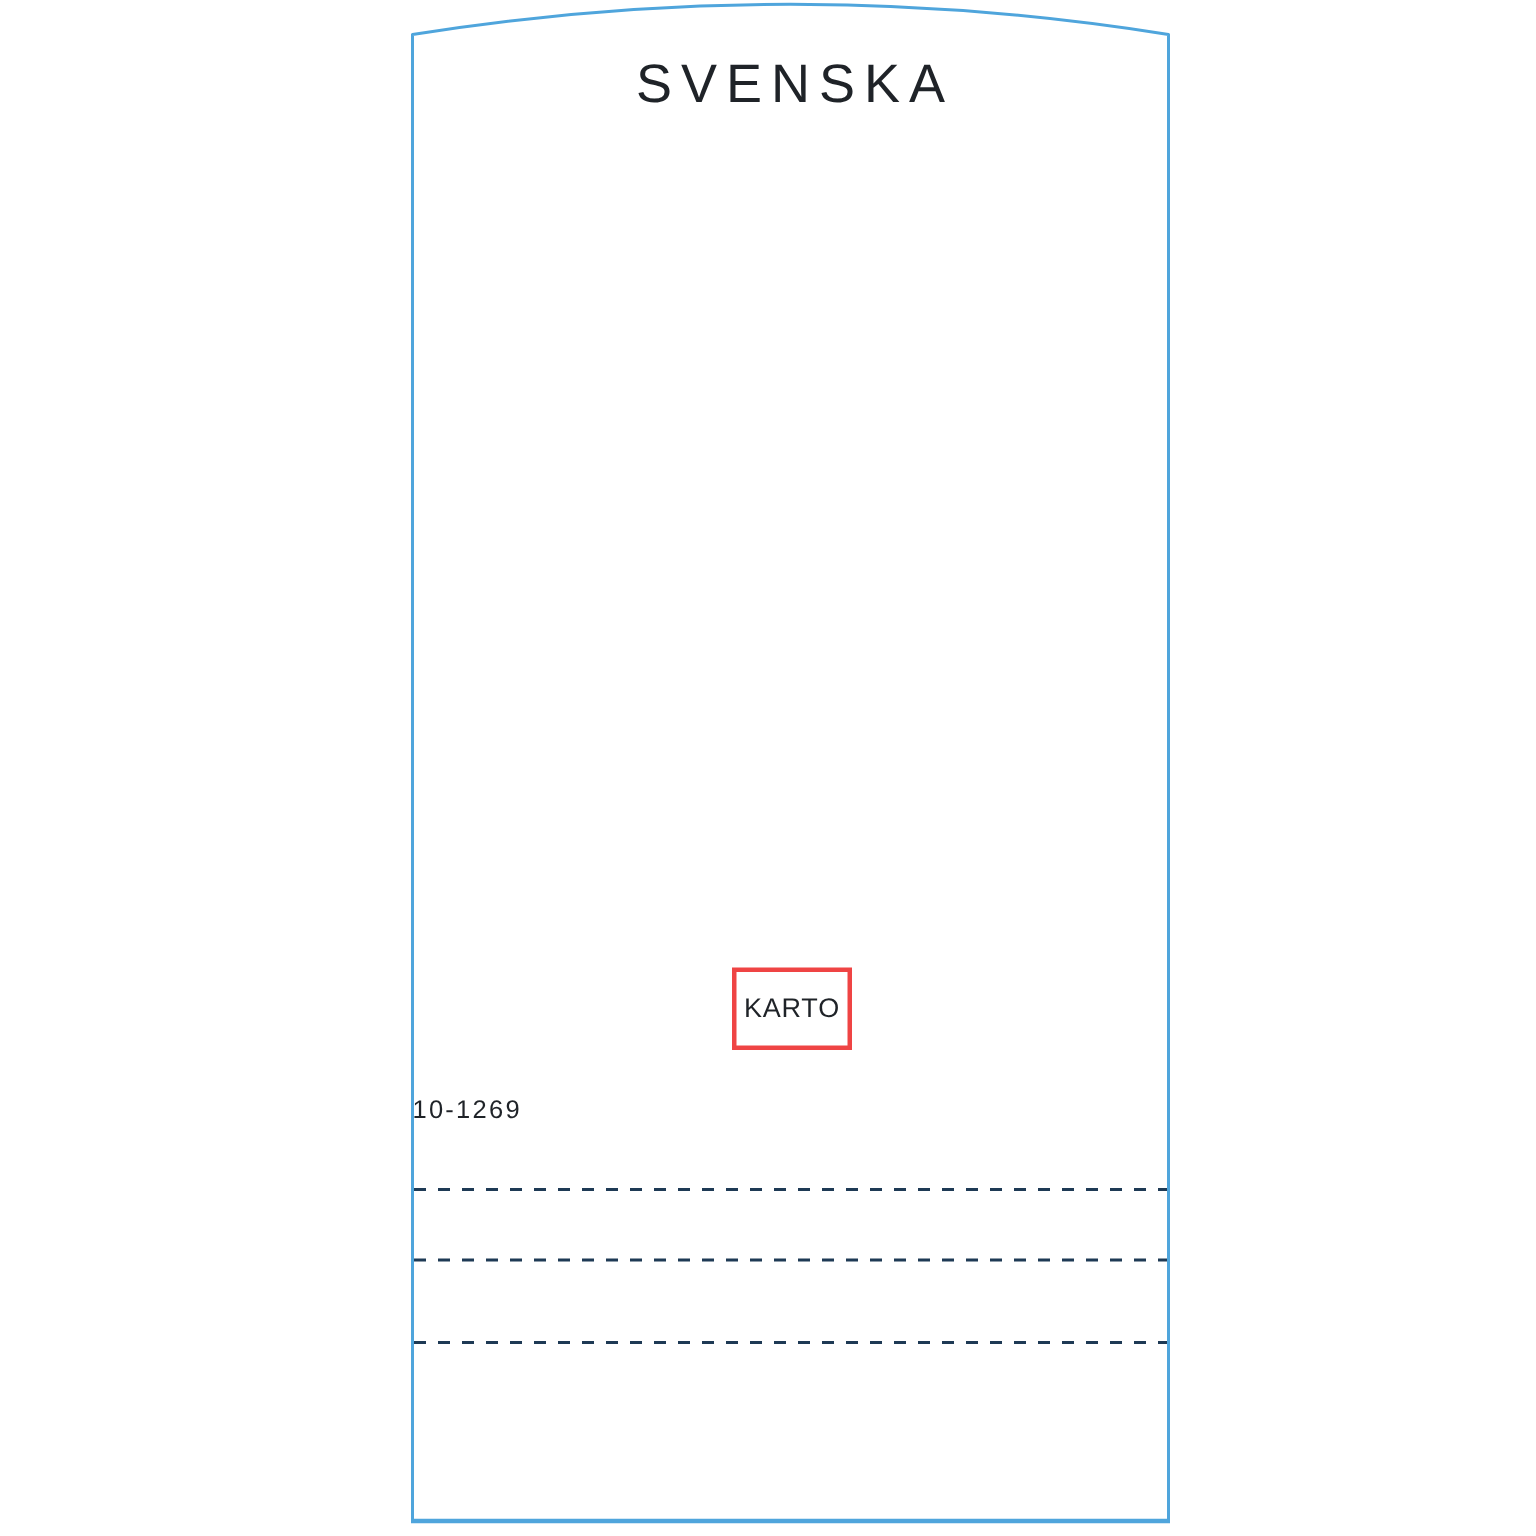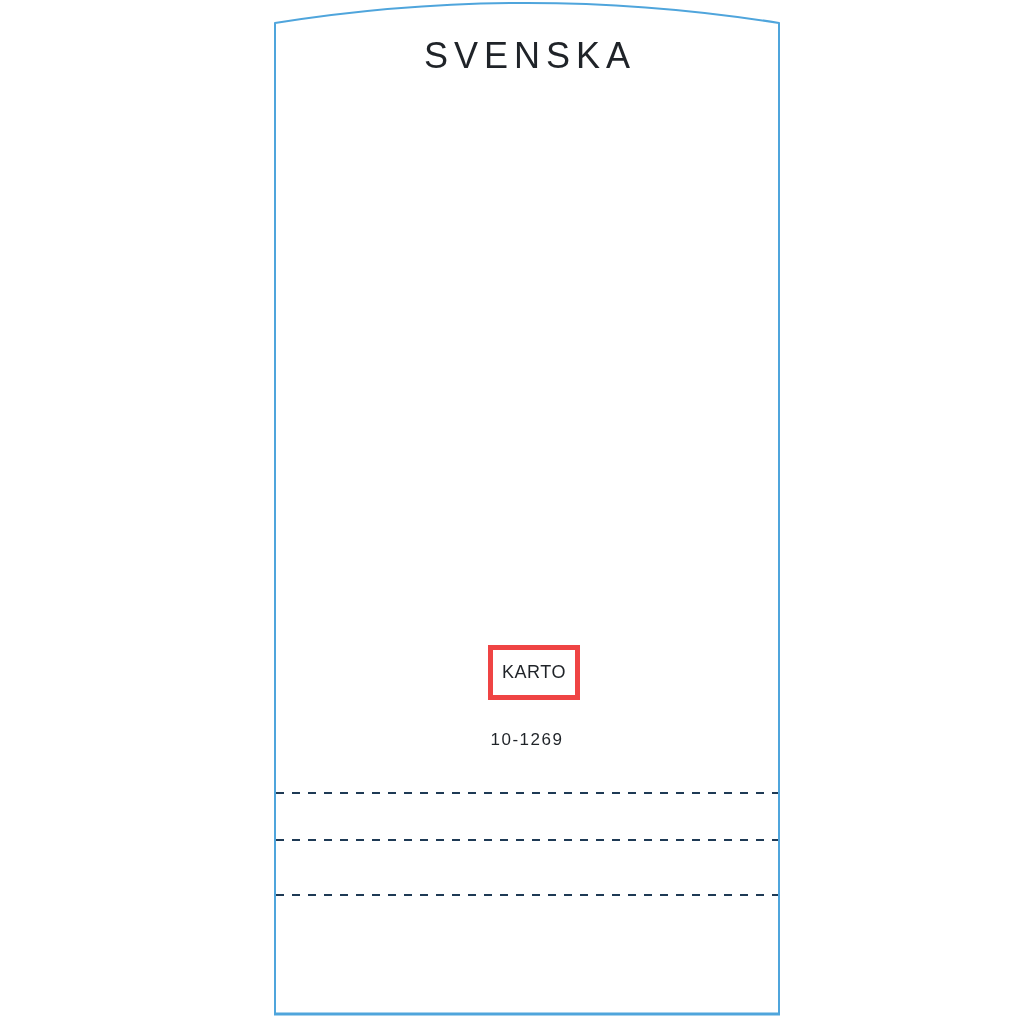--- a/index.html
+++ b/index.html
@@ -35,41 +35,40 @@
     letter-spacing: 6px;
     padding-left: 6px;
     box-sizing: border-box;
     color: #1f2328;
     white-space: nowrap;
   }
   .logo-box {
     position: absolute;
     left: 473px;
     top: 645px;
-    width: 92px;
+    width: 80px;
     height: 55px;
     box-sizing: border-box;
-    border: 5px solid #ef4444;
+    border: 3px solid #ef4444;
     background: #ffffff;
     display: flex;
     align-items: center;
     justify-content: center;
   }
   .logo-box span {
     font-size: 18px;
     letter-spacing: 0.5px;
     color: #1f2328;
   }
   .item-code {
     position: absolute;
     left: 260px;
     width: 504px;
     top: 729px;
     line-height: 22px;
-    text-align: center;
     font-size: 17px;
     letter-spacing: 1.5px;
     color: #1f2328;
     white-space: nowrap;
   }
 </style>
 </head>
 <body>
 
 <div class="canvas">

